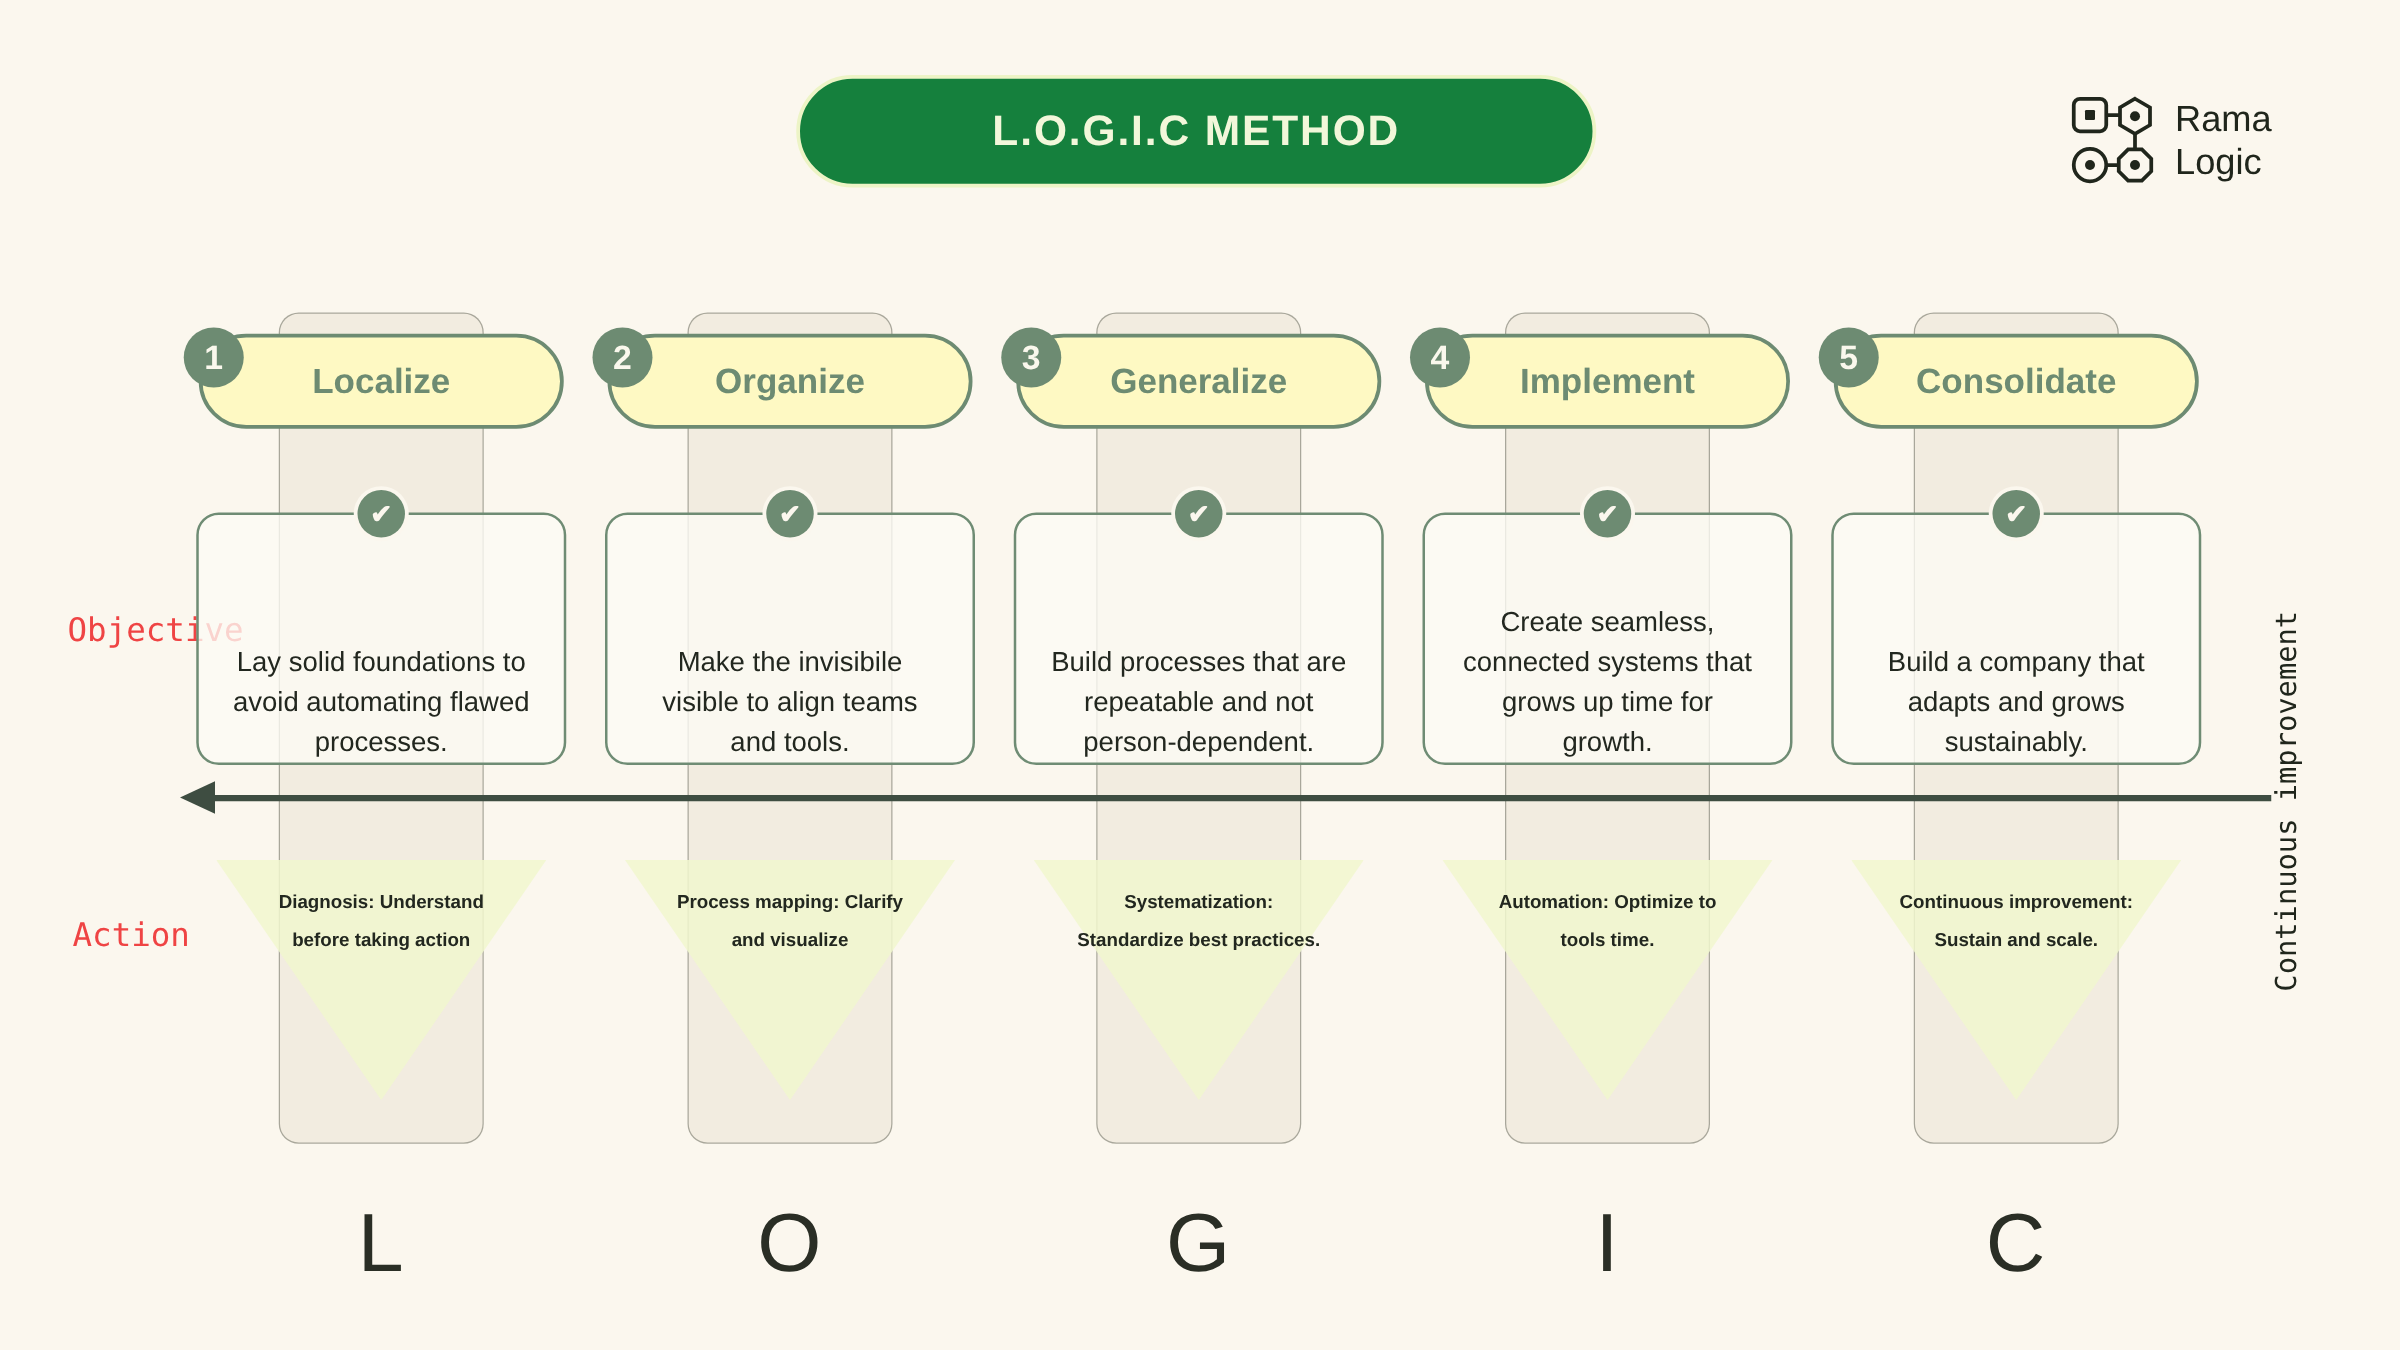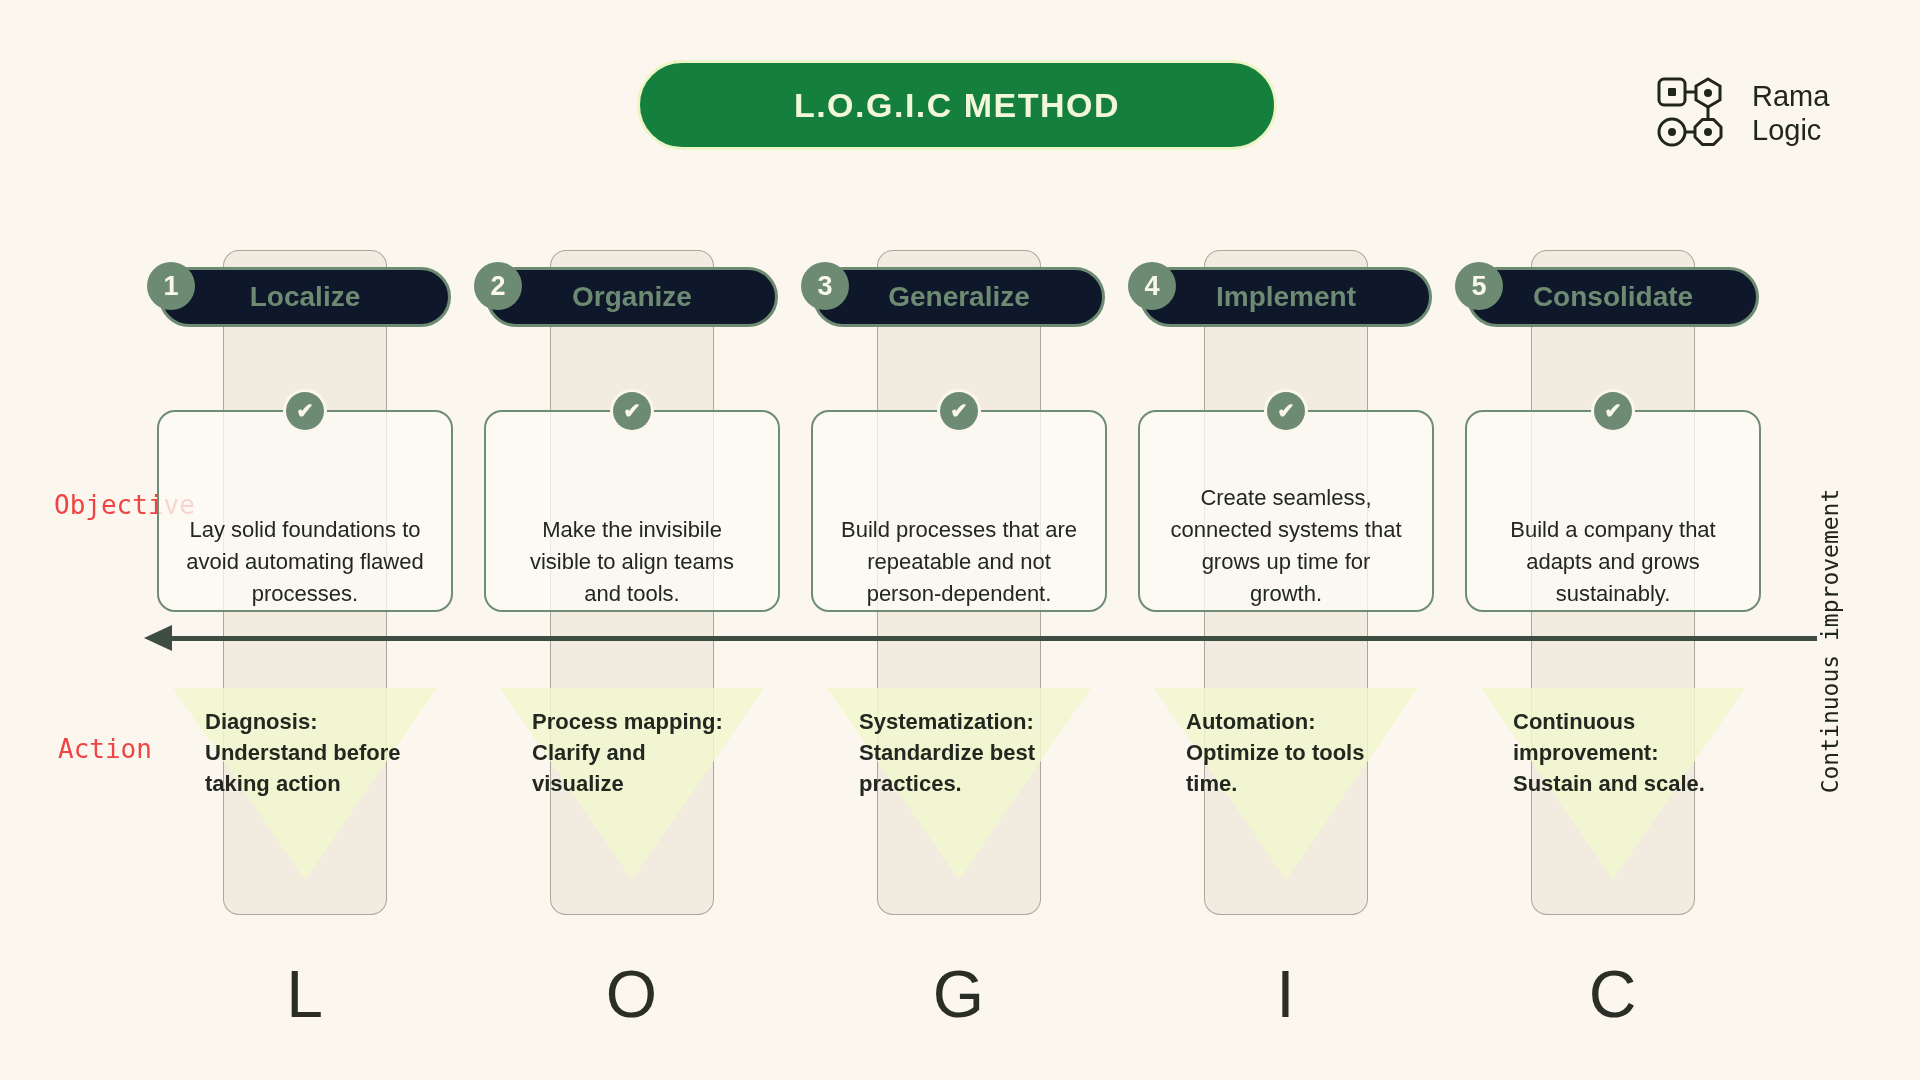--- a/index.html
+++ b/index.html
@@ -17,21 +17,21 @@
     position:absolute;left:637px;top:60px;width:640px;height:90px;
     background:#15803d;border:3px solid #EDF4C6;border-radius:48px;
     display:flex;align-items:center;justify-content:center;
     box-sizing:border-box;
   }
   .title-pill span{
     color:#F2F7DA;font-size:34px;font-weight:bold;letter-spacing:1.5px;
   }
 
   
-  .logo{position:absolute;left:1656px;top:76px;display:flex;align-items:center;gap:24px;}
+  .logo{position:absolute;left:1656px;top:76px;display:flex;align-items:center;gap:12px;}
   .logo svg{display:block;}
   .logo-text{font-size:29px;line-height:34px;color:#20261C;font-weight:400;}
 
   
   .row-label{
     position:absolute;font-family:"DejaVu Sans Mono", monospace;
     font-size:26px;color:#ef4444;margin-left:28px;
   }
   .objective-label{left:26px;top:490px;}
   .action-label{left:30px;top:734px;}
@@ -56,22 +56,22 @@
   }
 
   
   .step{position:absolute;top:250px;width:320px;height:780px;}
   .tan{
     position:absolute;left:78px;top:0;width:164px;height:665px;
     background:#F2ECE0;border:1px solid rgba(80,85,70,.45);
     border-radius:16px;box-sizing:border-box;z-index:1;
   }
   .pill{
-    position:absolute;left:14px;top:17px;width:292px;height:60px;
-    background:#0f172a;border:3px solid #6D8B72;border-radius:42px;
+    position:absolute;left:14px;top:17px;width:292px;height:76px;
+    background:#fef9c3;border:3px solid #6D8B72;border-radius:42px;
     display:flex;align-items:center;justify-content:center;
     box-sizing:border-box;z-index:3;
   }
   .pill span{color:#6D8B72;font-size:28px;font-weight:600;}
   .badge{
     position:absolute;left:2px;top:12px;width:48px;height:48px;border-radius:50%;
     background:#6D8B72;color:#FAF8ED;font-size:27px;font-weight:bold;
     display:flex;align-items:center;justify-content:center;z-index:4;
   }
   .card{
@@ -93,21 +93,21 @@
     font-size:21px;font-weight:bold;z-index:4;
     box-shadow:0 0 0 3px #FBF7EE;
   }
   .triangle{
     position:absolute;left:28px;top:438px;width:264px;height:192px;
     background:#F1F7CE;opacity:.85;
     clip-path:polygon(0 0,100% 0,50% 100%);z-index:2;
   }
   .action-text{
     position:absolute;left:60px;top:456px;width:200px;
-    text-align:left;font-size:22px;line-height:31px;font-weight:bold;
+    text-align:center;font-size:15px;line-height:31px;font-weight:bold;
     color:#22271F;z-index:5;
   }
   .letter{
     position:absolute;top:956px;width:120px;text-align:center;
     font-size:66px;font-weight:400;color:#2A2E25;letter-spacing:1px;
   }
 </style>
 </head>
 <body>
 

